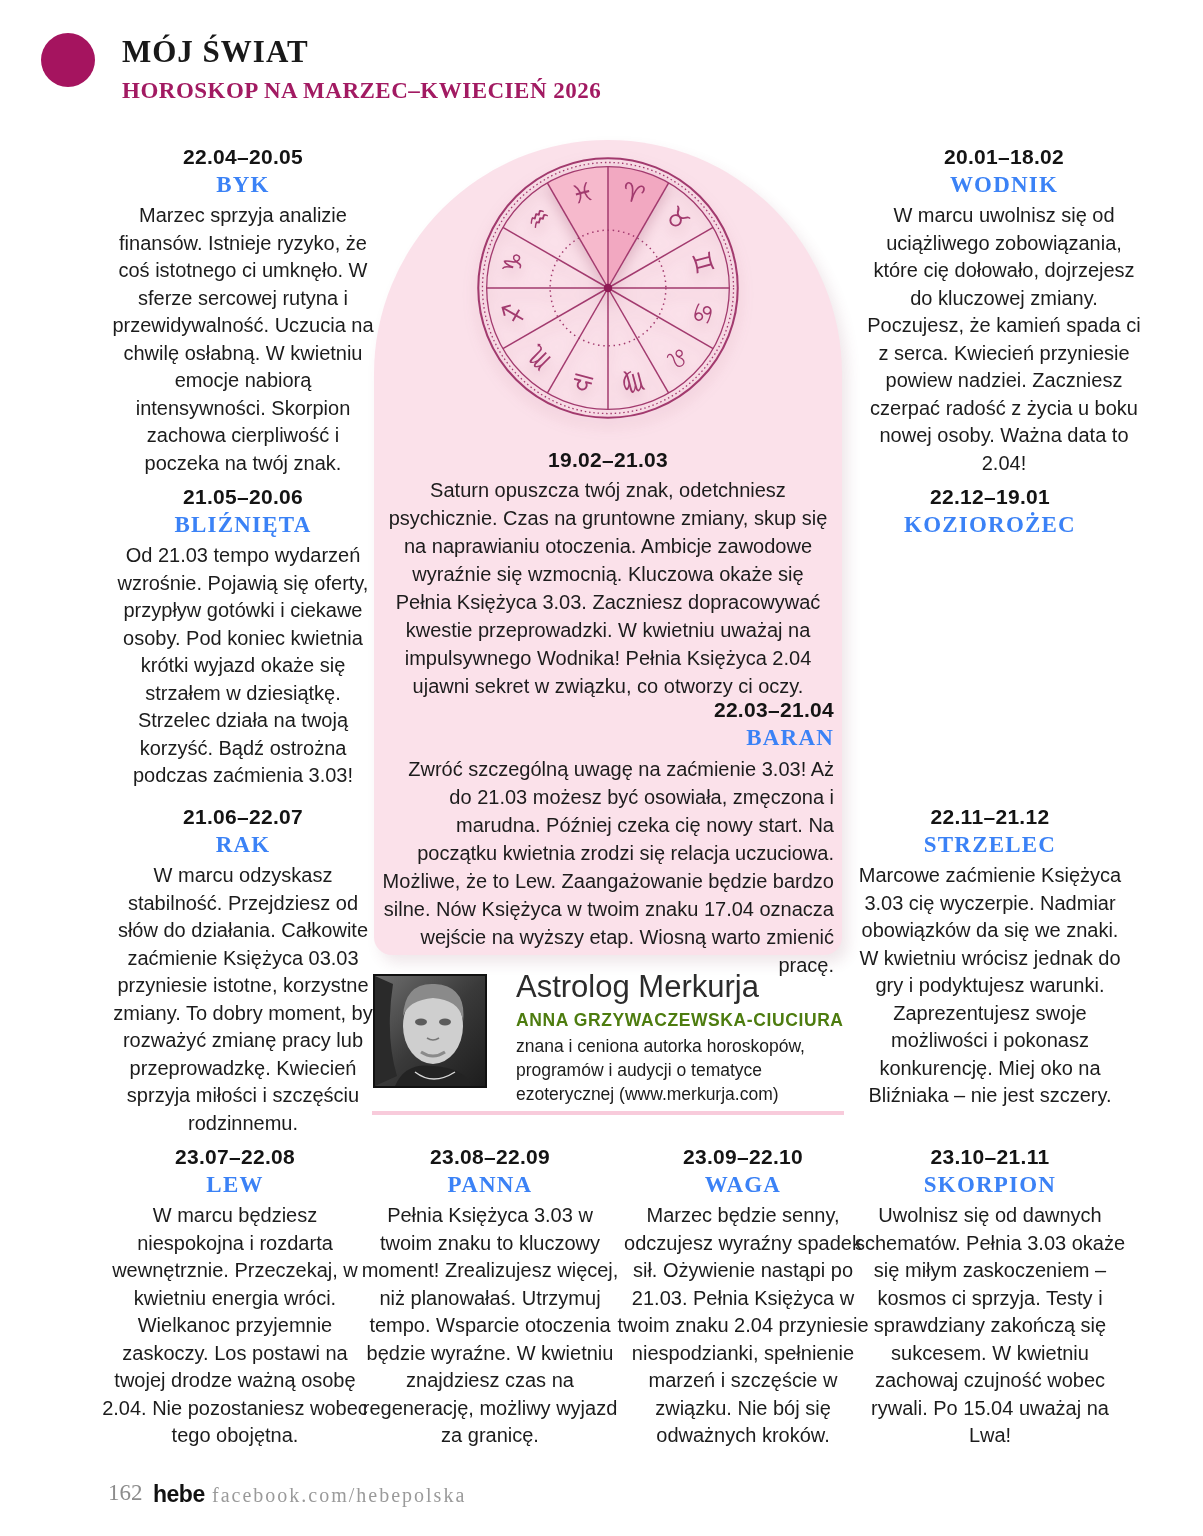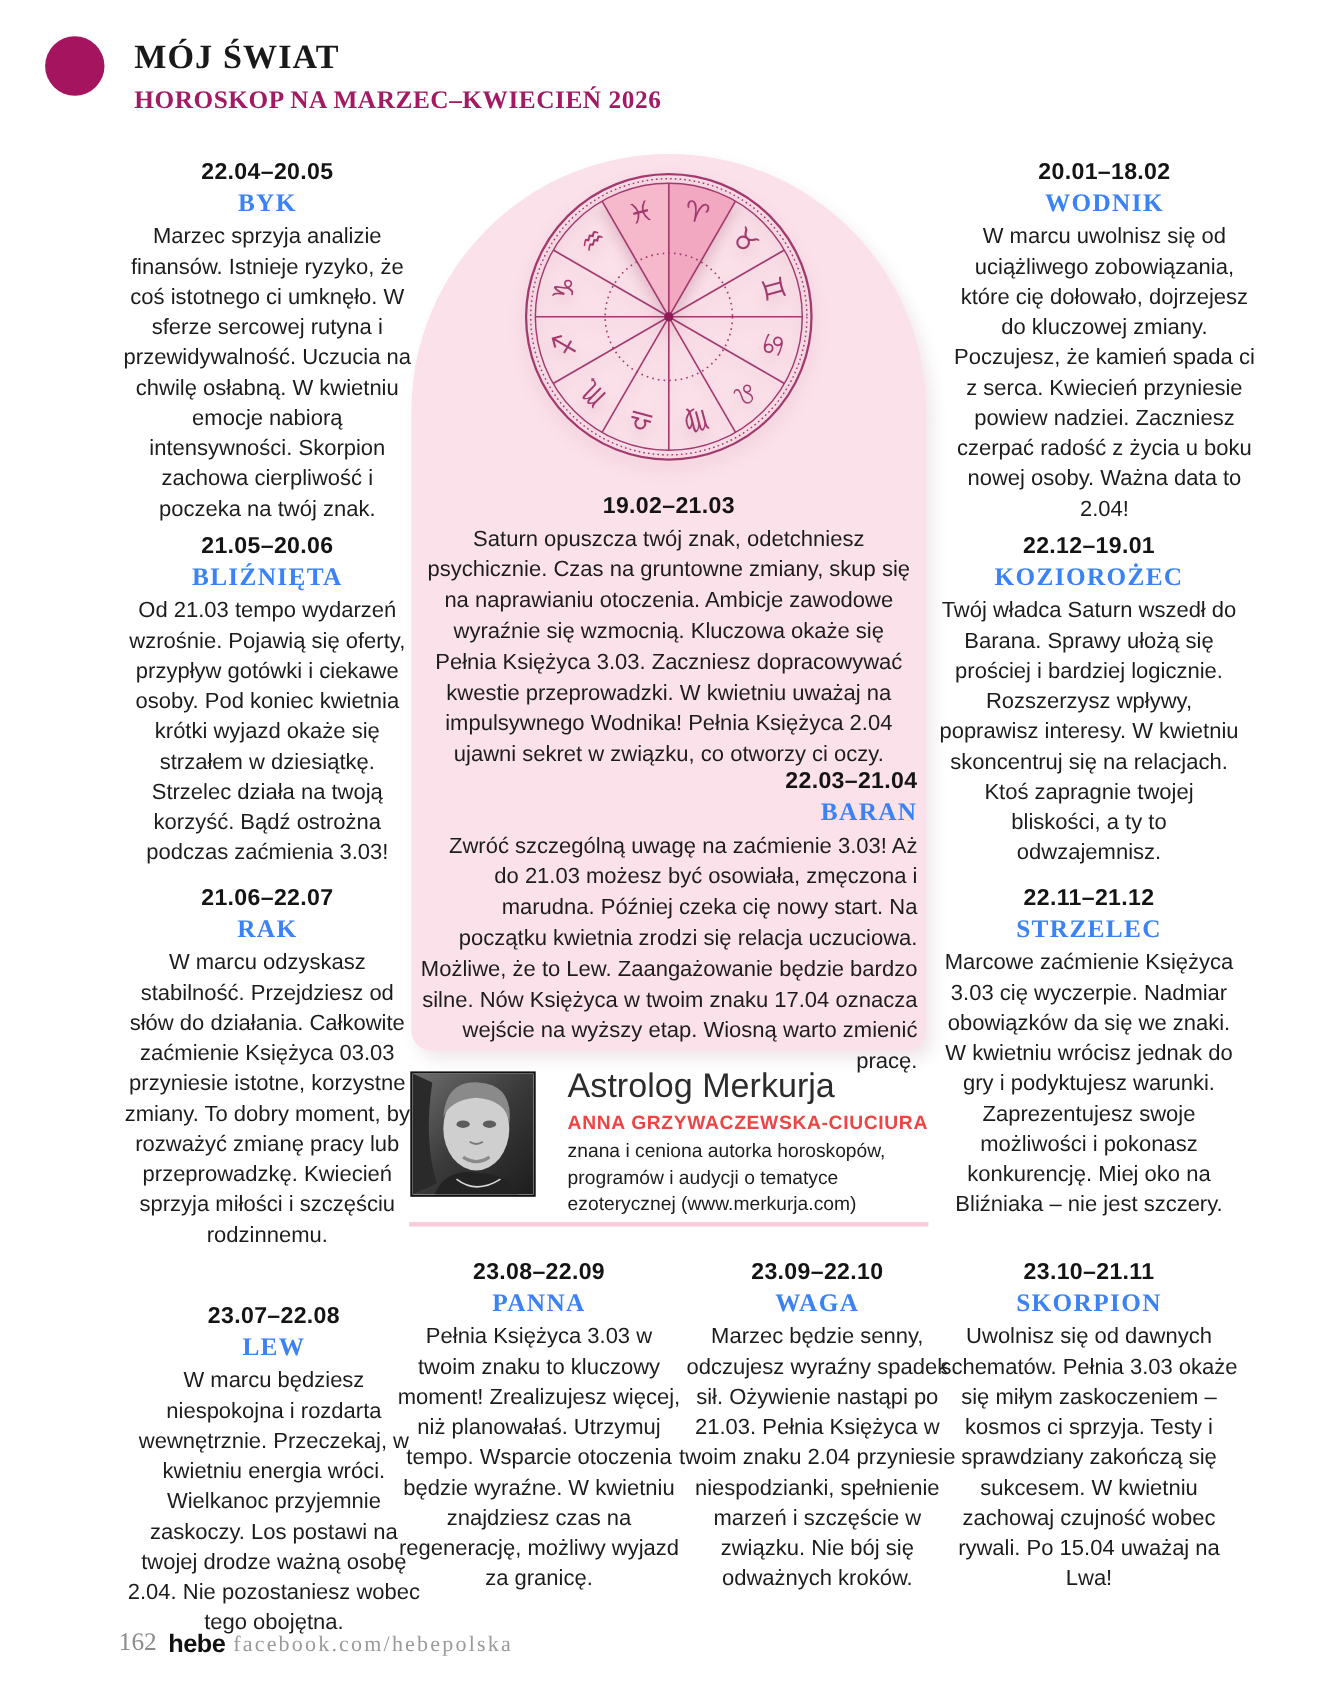--- a/index.html
+++ b/index.html
@@ -21,21 +21,21 @@
   .dates{font-weight:700;font-size:21px;color:#141414;letter-spacing:0.3px;}
   .sign-name{font-family:"Liberation Serif",serif;font-weight:700;font-size:23px;
         letter-spacing:1.2px;color:#3b82f6;margin-top:3px;}
   .body-text{font-size:20px;line-height:27.5px;color:#1c1c1c;margin-top:4px;}
   .featured .body-text{line-height:28px;}
   
   .astro-photo{position:absolute;left:373px;top:974px;width:114px;height:114px;border:2px solid #111;
         box-sizing:border-box;}
   .astro-title{position:absolute;left:516px;top:969px;font-size:31px;font-weight:400;color:#2c2c2c;}
   .astro-name{position:absolute;left:516px;top:1010px;font-size:17.5px;font-weight:700;
-        letter-spacing:0.6px;color:#ef4444;}
+        letter-spacing:0.6px;color:#4d7c0f;}
   .astro-desc{position:absolute;left:516px;top:1034px;width:335px;font-size:17.5px;line-height:24px;color:#1c1c1c;}
   .divider{position:absolute;left:372px;top:1111px;width:472px;height:4px;background:#f8cbdb;}
   
   .page-number{position:absolute;left:108px;top:1480px;font-family:"Liberation Serif",serif;
         font-size:23px;color:#8c8c8c;}
   .brand{position:absolute;left:153px;top:1481px;font-size:23px;font-weight:700;color:#111;letter-spacing:-0.5px;}
   .social{position:absolute;left:212px;top:1484px;font-family:"Liberation Serif",serif;
         font-size:20px;letter-spacing:2px;color:#9a9a9a;}
 </style>
 </head>
@@ -97,21 +97,21 @@
   <div class="sign-block" style="left:108px;top:485px;width:270px;">
     <div class="dates">21.05–20.06</div>
     <div class="sign-name">BLIŹNIĘTA</div>
     <div class="body-text">Od 21.03 tempo wydarzeń wzrośnie. Pojawią się oferty, przypływ gotówki i ciekawe osoby. Pod koniec kwietnia krótki wyjazd okaże się strzałem w dziesiątkę. Strzelec działa na twoją korzyść. Bądź ostrożna podczas zaćmienia 3.03!</div>
   </div>
   <div class="sign-block" style="left:108px;top:805px;width:270px;">
     <div class="dates">21.06–22.07</div>
     <div class="sign-name">RAK</div>
     <div class="body-text">W marcu odzyskasz stabilność. Przejdziesz od słów do działania. Całkowite zaćmienie Księżyca 03.03 przyniesie istotne, korzystne zmiany. To dobry moment, by rozważyć zmianę pracy lub przeprowadzkę. Kwiecień sprzyja miłości i szczęściu rodzinnemu.</div>
   </div>
-  <div class="sign-block" style="left:114px;top:1145px;width:270px;margin-top:40px;">
+  <div class="sign-block" style="left:100px;top:1145px;width:270px;">
     <div class="dates">23.07–22.08</div>
     <div class="sign-name">LEW</div>
     <div class="body-text">W marcu będziesz niespokojna i rozdarta wewnętrznie. Przeczekaj, w kwietniu energia wróci. Wielkanoc przyjemnie zaskoczy. Los postawi na twojej drodze ważną osobę 2.04. Nie pozostaniesz wobec tego obojętna.</div>
   </div>
 
   <div class="sign-block featured" style="left:382px;top:448px;width:452px;">
     <div class="dates">19.02–21.03</div>
     <div class="body-text">Saturn opuszcza twój znak, odetchniesz psychicznie. Czas na gruntowne zmiany, skup się na naprawianiu otoczenia. Ambicje zawodowe wyraźnie się wzmocnią. Kluczowa okaże się Pełnia Księżyca 3.03. Zaczniesz dopracowywać kwestie przeprowadzki. W kwietniu uważaj na impulsywnego Wodnika! Pełnia Księżyca 2.04 ujawni sekret w związku, co otworzy ci oczy.</div>
   </div>
   <div class="sign-block featured" style="left:382px;top:698px;width:452px;text-align:right;">
@@ -121,21 +121,20 @@
   </div>
 
   <div class="sign-block" style="left:852px;top:145px;width:276px;margin-left:14px;">
     <div class="dates">20.01–18.02</div>
     <div class="sign-name">WODNIK</div>
     <div class="body-text">W marcu uwolnisz się od uciążliwego zobowiązania, które cię dołowało, dojrzejesz do kluczowej zmiany. Poczujesz, że kamień spada ci z serca. Kwiecień przyniesie powiew nadziei. Zaczniesz czerpać radość z życia u boku nowej osoby. Ważna data to 2.04!</div>
   </div>
   <div class="sign-block" style="left:852px;top:485px;width:276px;">
     <div class="dates">22.12–19.01</div>
     <div class="sign-name">KOZIOROŻEC</div>
-    <div class="body-text">Twój władca Saturn wszedł do Barana. Sprawy ułożą się prościej i bardziej logicznie. Rozszerzysz wpływy, poprawisz interesy. W kwietniu skoncentruj się na relacjach. Ktoś zapragnie twojej bliskości, a ty to odwzajemnisz.</div>
   </div>
   <div class="sign-block" style="left:852px;top:805px;width:276px;">
     <div class="dates">22.11–21.12</div>
     <div class="sign-name">STRZELEC</div>
     <div class="body-text">Marcowe zaćmienie Księżyca 3.03 cię wyczerpie. Nadmiar obowiązków da się we znaki. W kwietniu wrócisz jednak do gry i podyktujesz warunki. Zaprezentujesz swoje możliwości i pokonasz konkurencję. Miej oko na Bliźniaka – nie jest szczery.</div>
   </div>
   <div class="sign-block" style="left:852px;top:1145px;width:276px;">
     <div class="dates">23.10–21.11</div>
     <div class="sign-name">SKORPION</div>
     <div class="body-text">Uwolnisz się od dawnych schematów. Pełnia 3.03 okaże się miłym zaskoczeniem – kosmos ci sprzyja. Testy i sprawdziany zakończą się sukcesem. W kwietniu zachowaj czujność wobec rywali. Po 15.04 uważaj na Lwa!</div>

